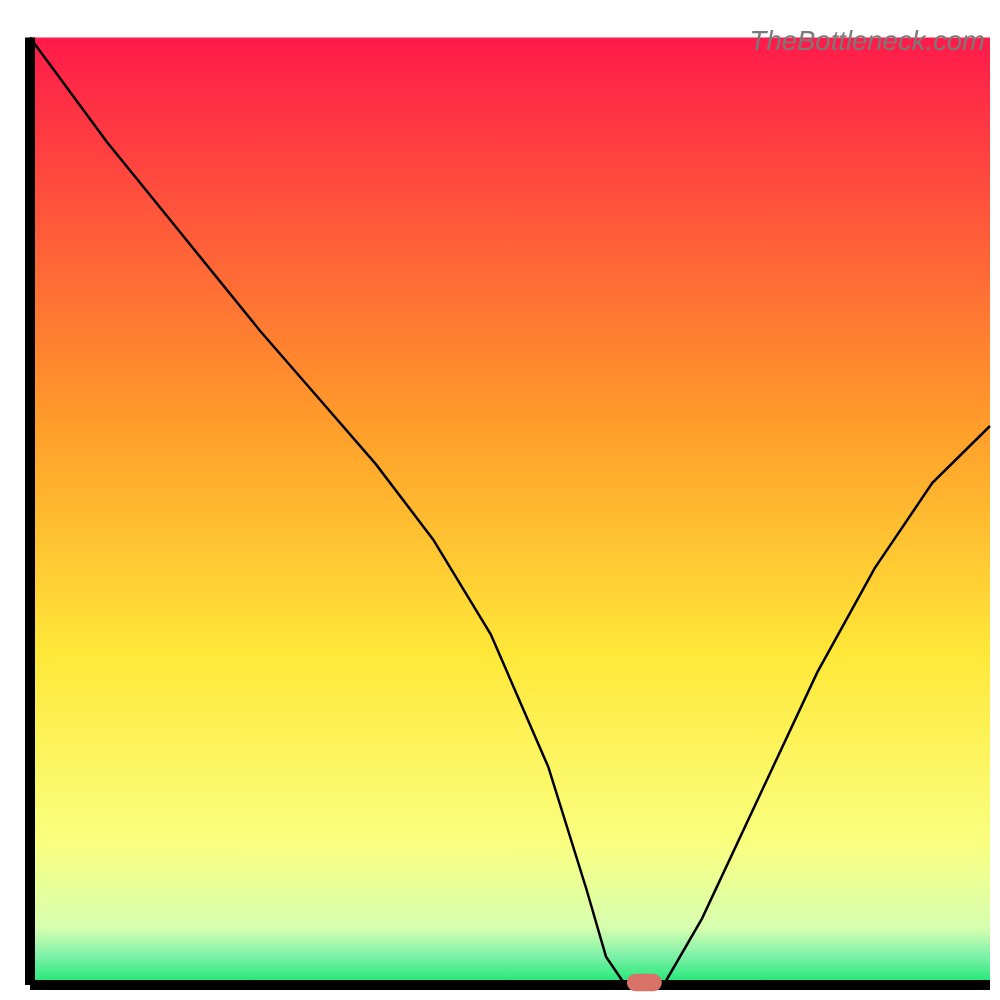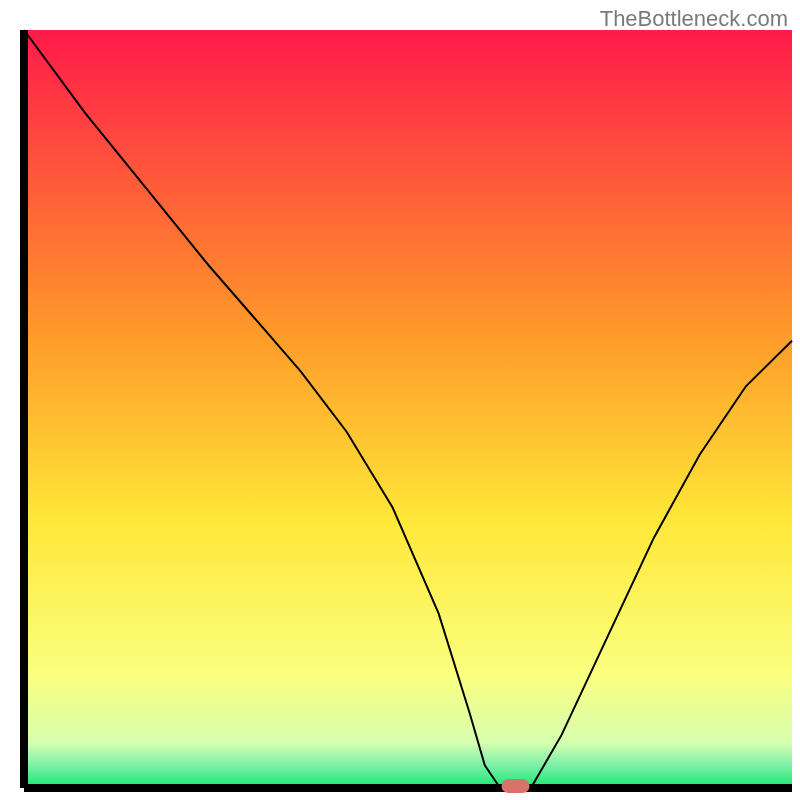--- a/index.html
+++ b/index.html
@@ -10,26 +10,27 @@
     font-family: Arial, Helvetica, sans-serif;
     background: #ffffff;
   }
   .container {
     position: relative;
     width: 800px;
     height: 800px;
   }
   .watermark {
     position: absolute;
-    top: 6px;
+    top: 20px;
     right: 12px;
     color: #7a7a7a;
     font-size: 22px;
     font-weight: 500;
     z-index: 10;
+    font-style: italic;
   }
   svg {
     position: absolute;
     top: 0;
     left: 0;
   }
 </style>
 </head>
 <body>
 

